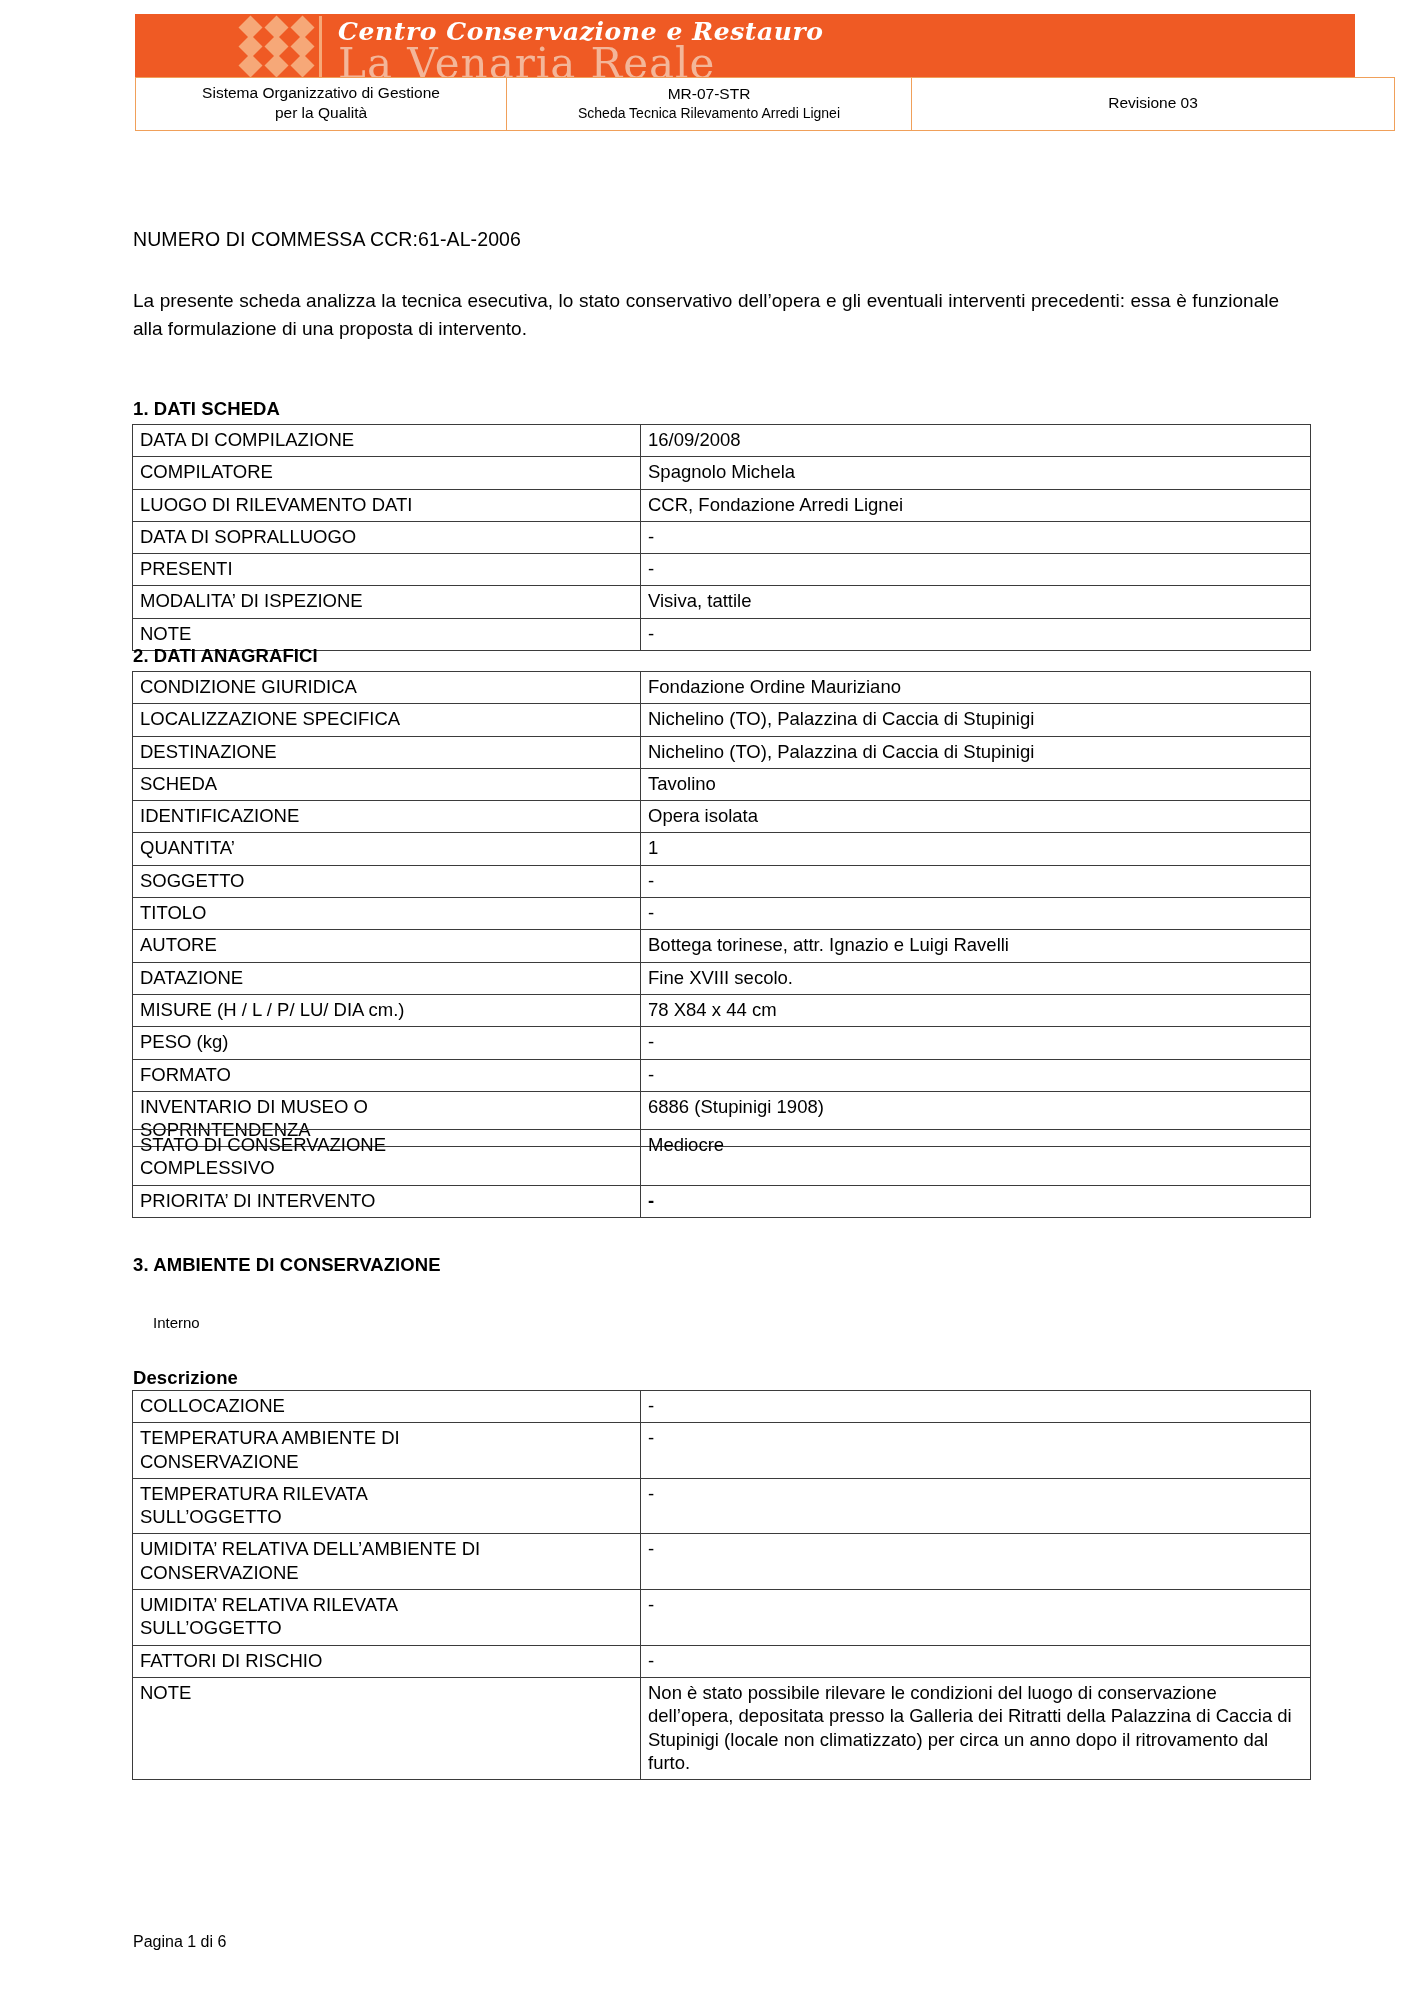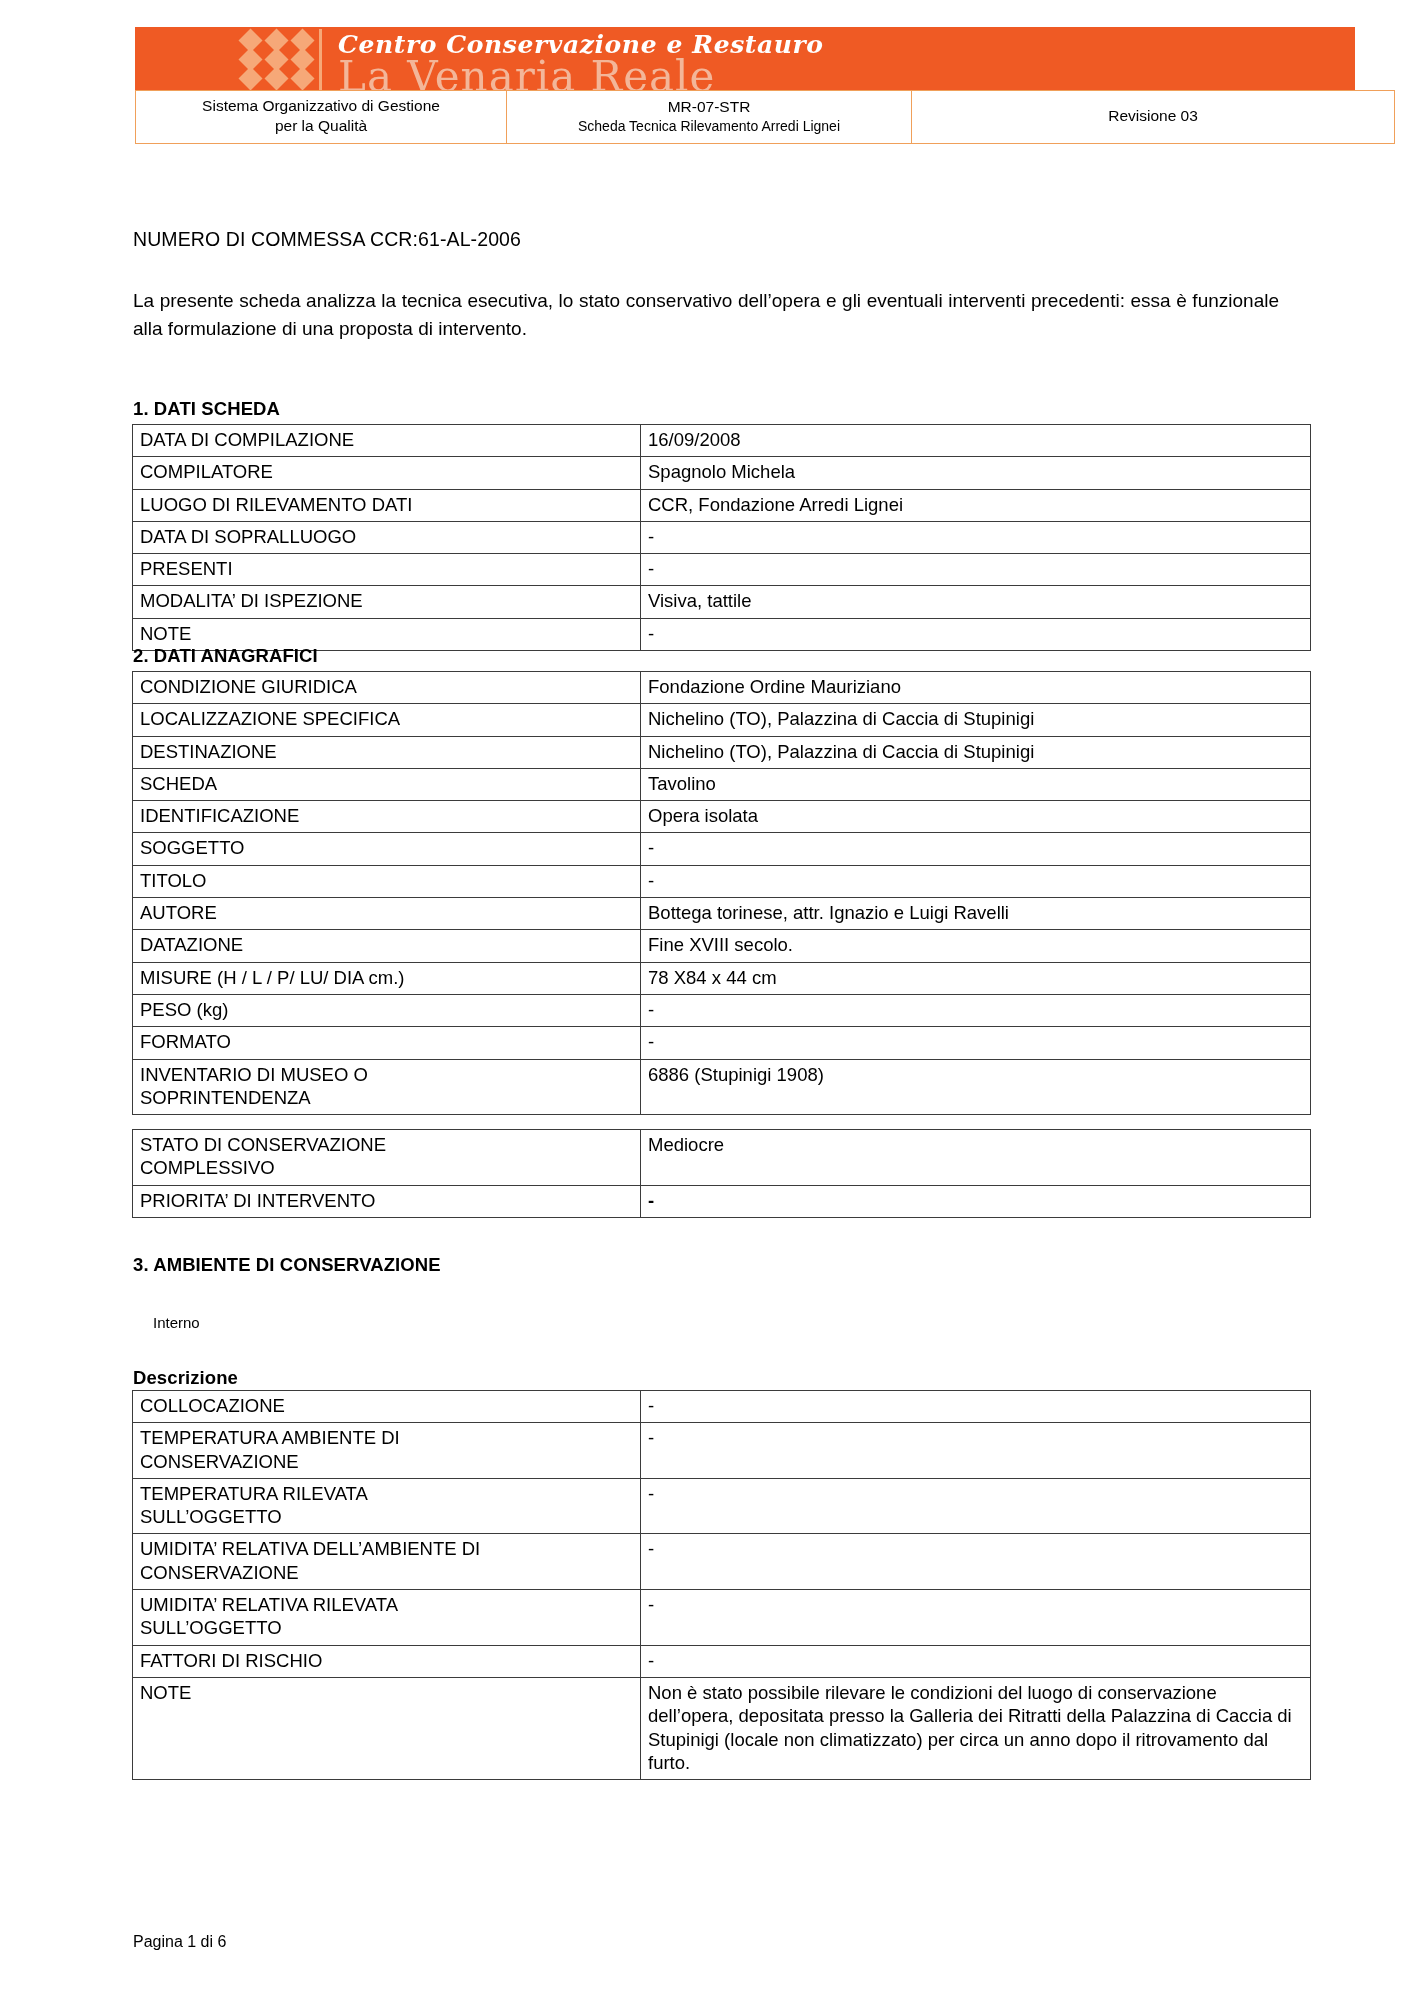--- a/index.html
+++ b/index.html
@@ -17,21 +17,21 @@
     height: 2000px;
     background: #ffffff;
     box-sizing: border-box;
     overflow: hidden;
   }
 
   
   .header-wrap {
     position: absolute;
     left: 95px;
-    top: 27px;
+    top: 14px;
     width: 1220px;
     padding-left: 40px;
   }
   .banner {
     position: relative;
     height: 63px;
     background: #ef5a24;
     display: flex;
     align-items: stretch;
     overflow: hidden;
@@ -289,20 +289,24 @@
         </tr>
         <tr>
           <td class="k">SCHEDA</td>
           <td class="v">Tavolino</td>
         </tr>
         <tr>
           <td class="k">IDENTIFICAZIONE</td>
           <td class="v">Opera isolata</td>
         </tr>
         <tr>
+          <td class="k">QUANTITA’</td>
+          <td class="v">1</td>
+        </tr>
+        <tr>
           <td class="k">SOGGETTO</td>
           <td class="v">-</td>
         </tr>
         <tr>
           <td class="k">TITOLO</td>
           <td class="v">-</td>
         </tr>
         <tr>
           <td class="k">AUTORE</td>
           <td class="v">Bottega torinese, attr. Ignazio e Luigi Ravelli</td>

